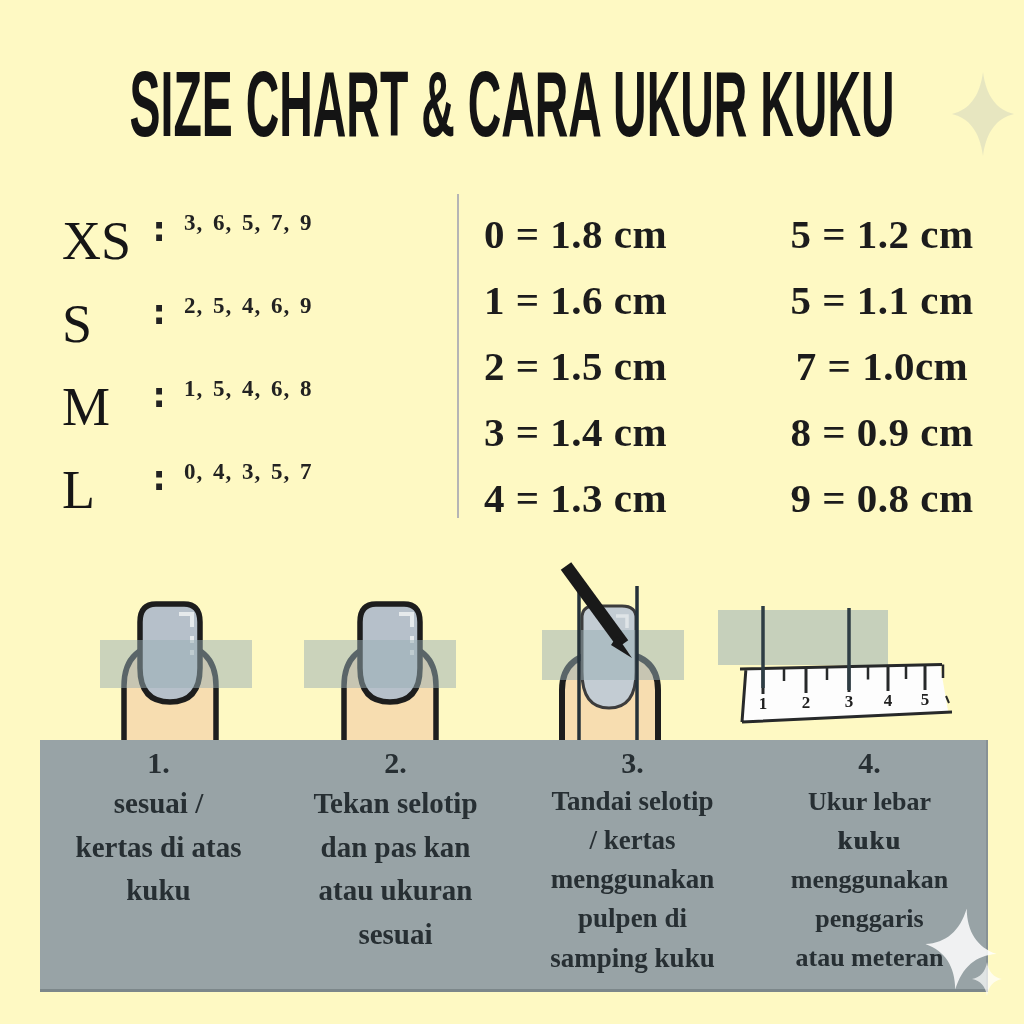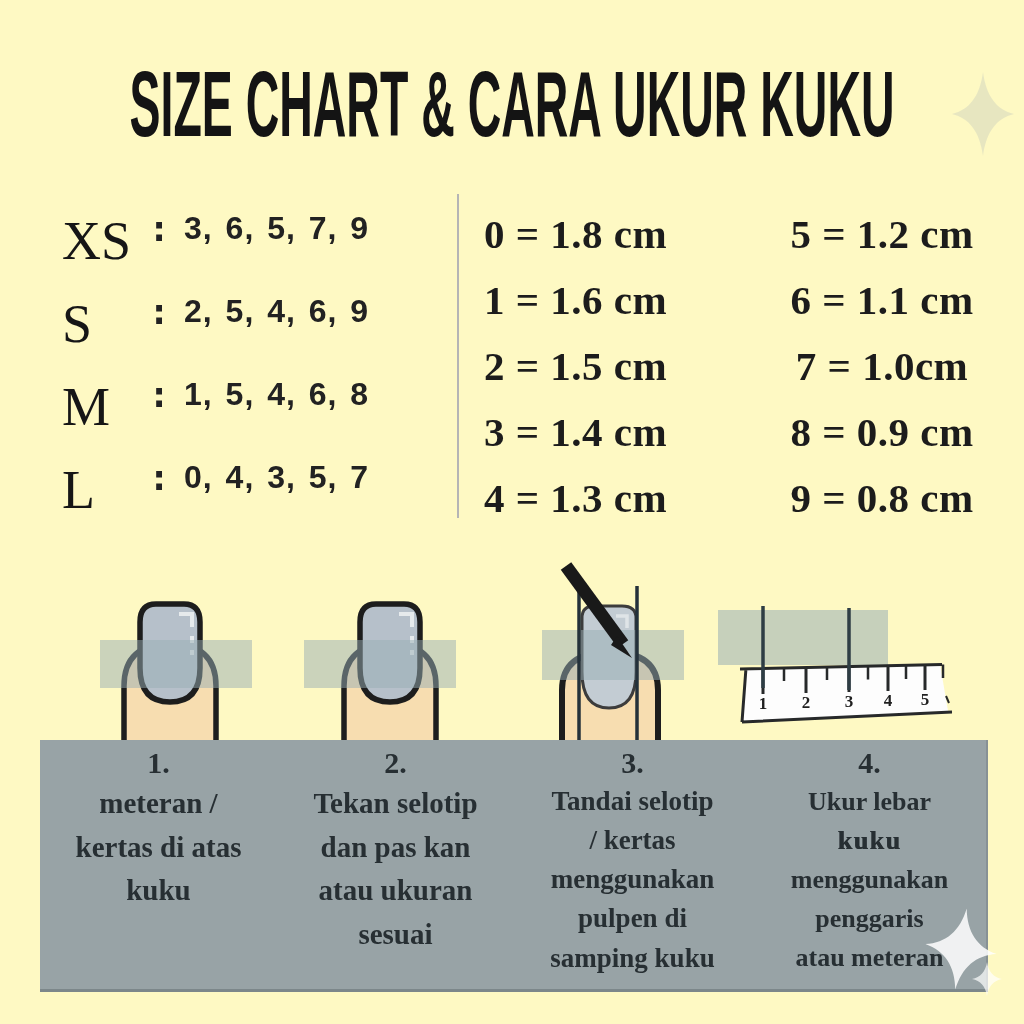--- a/index.html
+++ b/index.html
@@ -20,21 +20,21 @@
   .size-row{display:flex;align-items:flex-start;padding-top:12px;}
   .size-label{
     display:inline-block;width:86px;font-family:"Liberation Serif",serif;
     font-size:54px;font-weight:400;color:#161616;
   }
   .size-colon{
     font-family:"DejaVu Sans",sans-serif;font-weight:700;font-size:33px;
     color:#222;width:22px;text-align:center;
   }
   .size-values{
-    font-family:Liberation Sans, sans-serif;font-weight:700;font-size:32px;
+    font-family:Liberation Serif, serif;font-weight:700;font-size:23px;
     color:#222;margin-left:14px;letter-spacing:1px;word-spacing:3px;white-space:nowrap;
   }
   
   .divider{position:absolute;left:457px;top:194px;width:2px;height:324px;background:#b5b5b5;}
   
   .measures{
     position:absolute;left:478px;top:201px;width:540px;height:330px;
     display:grid;grid-template-columns:268px 1fr;grid-auto-rows:66px;
   }
   .measure-cell{
@@ -96,21 +96,21 @@
       <span class="size-values">0, 4, 3, 5, 7</span>
     </div>
   </div>
 
   <div class="divider"></div>
 
   <div class="measures">
     <div class="measure-cell left">0 = 1.8 cm</div>
     <div class="measure-cell right">5 = 1.2 cm</div>
     <div class="measure-cell left">1 = 1.6 cm</div>
-    <div class="measure-cell right">6 = 1.1 cm</div>
+    <div class="measure-cell right">5 = 1.1 cm</div>
     <div class="measure-cell left">2 = 1.5 cm</div>
     <div class="measure-cell right">7 = 1.0cm</div>
     <div class="measure-cell left">3 = 1.4 cm</div>
     <div class="measure-cell right">8 = 0.9 cm</div>
     <div class="measure-cell left">4 = 1.3 cm</div>
     <div class="measure-cell right">9 = 0.8 cm</div>
   </div>
 
   <svg class="illus" style="left:60px;width:220px;" viewBox="0 0 220 180">
     <path d="M64,182 L64,126 Q64,84 110,84 Q156,84 156,126 L156,182" fill="#f7ddb0" stroke="#1d1d1d" stroke-width="5.5" stroke-linecap="round"></path>
@@ -154,21 +154,21 @@
     </g>
     <path d="M236,136 L239,143" stroke="#27292a" stroke-width="2" fill="none"></path>
     <path d="M53,46 L53,128" stroke="#2e3d44" stroke-width="3.5" fill="none"></path>
     <path d="M139,48 L139,130" stroke="#2e3d44" stroke-width="3.5" fill="none"></path>
   </svg>
 
   <div class="footer">
     <div class="step s1">
       <div class="step-number">1.</div>
       <div class="step-lines">
-        <div class="step-line">meteran /</div>
+        <div class="step-line">sesuai /</div>
         <div class="step-line">kertas di atas</div>
         <div class="step-line">kuku</div>
       </div>
     </div>
     <div class="step s2">
       <div class="step-number">2.</div>
       <div class="step-lines">
         <div class="step-line">Tekan selotip</div>
         <div class="step-line">dan pas kan</div>
         <div class="step-line">atau ukuran</div>

